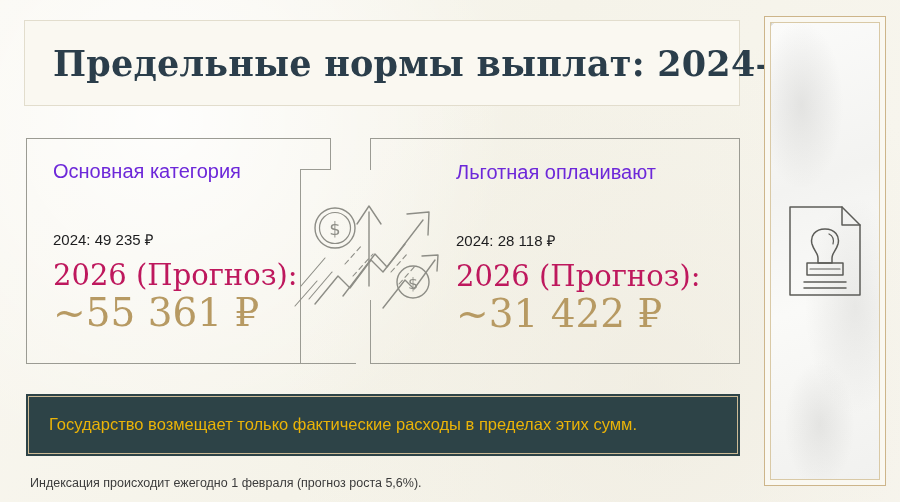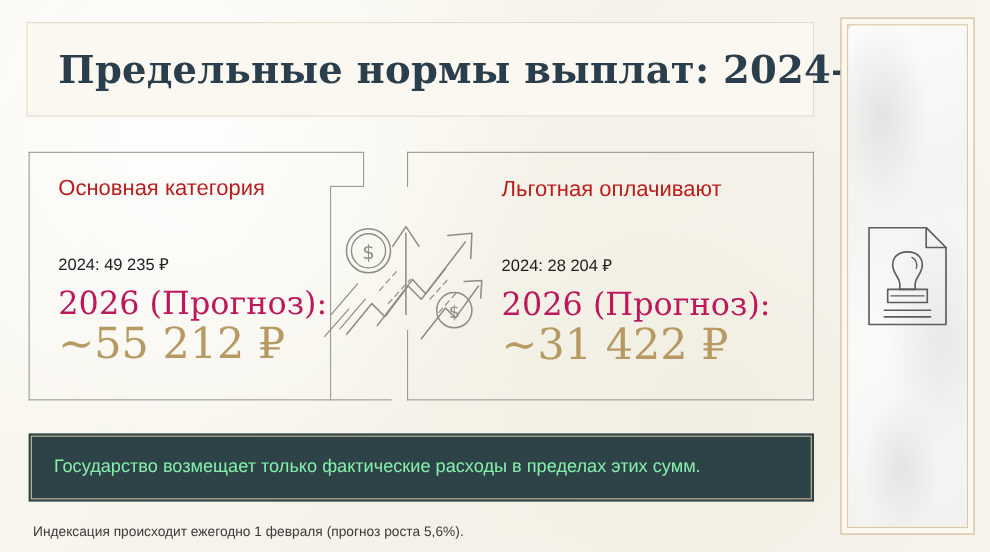--- a/index.html
+++ b/index.html
@@ -97,21 +97,21 @@
   }
 
   .card-inner {
     position: absolute;
     inset: 0;
     padding: 22px 26px;
     box-sizing: border-box;
   }
   .card-title {
     font-size: 20px;
-    color: #b91c1c;
+    color: #6d28d9;
     font-weight: normal;
     margin: 0;
     line-height: 1.1;
   }
   .card-prev {
     margin-top: 47px;
     font-size: 15px;
     color: #1d1d1f;
     white-space: nowrap;
   }
@@ -156,21 +156,21 @@
     width: 100%;
     height: 100%;
     border: 1px solid #cdbb96;
     box-sizing: border-box;
     display: flex;
     flex-direction: column;
     justify-content: center;
     padding-left: 20px;
   }
   .notice-line {
-    color: #86efac;
+    color: #eab308;
     font-size: 16.5px;
     line-height: 1.42;
     white-space: nowrap;
   }
 
   
   #footnote {
     left: 30px;
     top: 476px;
     font-size: 12.5px;
@@ -221,32 +221,32 @@
 
   <div class="layer" id="header-band">
     <div id="page-title">Предельные нормы выплат: 2024–2026</div>
   </div>
 
   <div class="layer card" id="card-main">
     <div class="card-inner">
       <div class="card-title">Основная категория</div>
       <div class="card-prev">2024: 49 235 ₽</div>
       <div class="card-forecast-label">2026 (Прогноз):</div>
-      <div class="card-forecast-value">~55 212 ₽</div>
+      <div class="card-forecast-value">~55 361 ₽</div>
     </div>
   </div>
   <div class="layer" id="card-main-top"></div>
   <div class="layer" id="card-main-step-v1"></div>
   <div class="layer" id="card-main-step-h"></div>
   <div class="layer" id="card-main-step-v2"></div>
 
   <div class="layer card" id="card-benefit">
     <div class="card-inner">
       <div class="card-title">Льготная оплачивают</div>
-      <div class="card-prev">2024: 28 204 ₽</div>
+      <div class="card-prev">2024: 28 118 ₽</div>
       <div class="card-forecast-label">2026 (Прогноз):</div>
       <div class="card-forecast-value">~31 422 ₽</div>
     </div>
   </div>
   <div class="layer" id="card-benefit-left-top"></div>
   <div class="layer" id="card-benefit-left-bot"></div>
 
   <svg class="layer" id="center-graphic" viewBox="0 0 185 152">
     <g fill="none" stroke="#8d8d86" stroke-width="1.4" stroke-linejoin="round" stroke-linecap="round">
 

